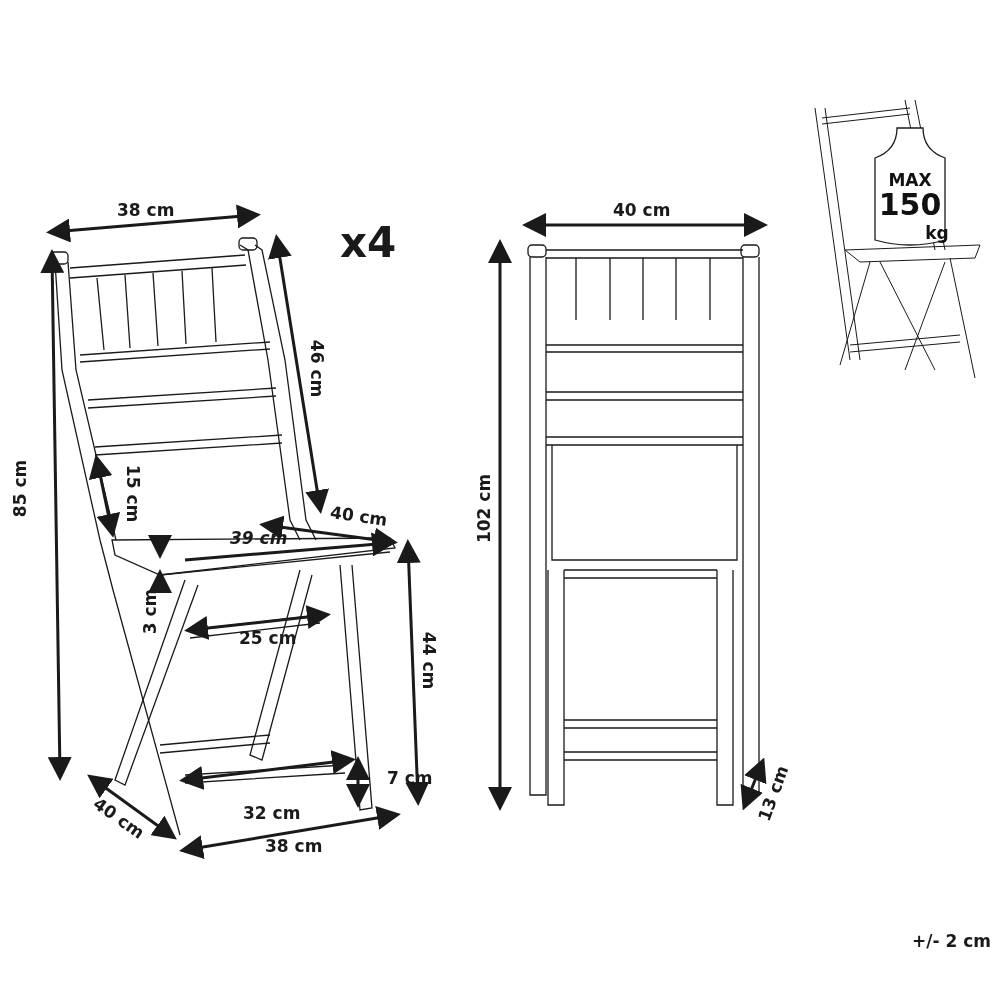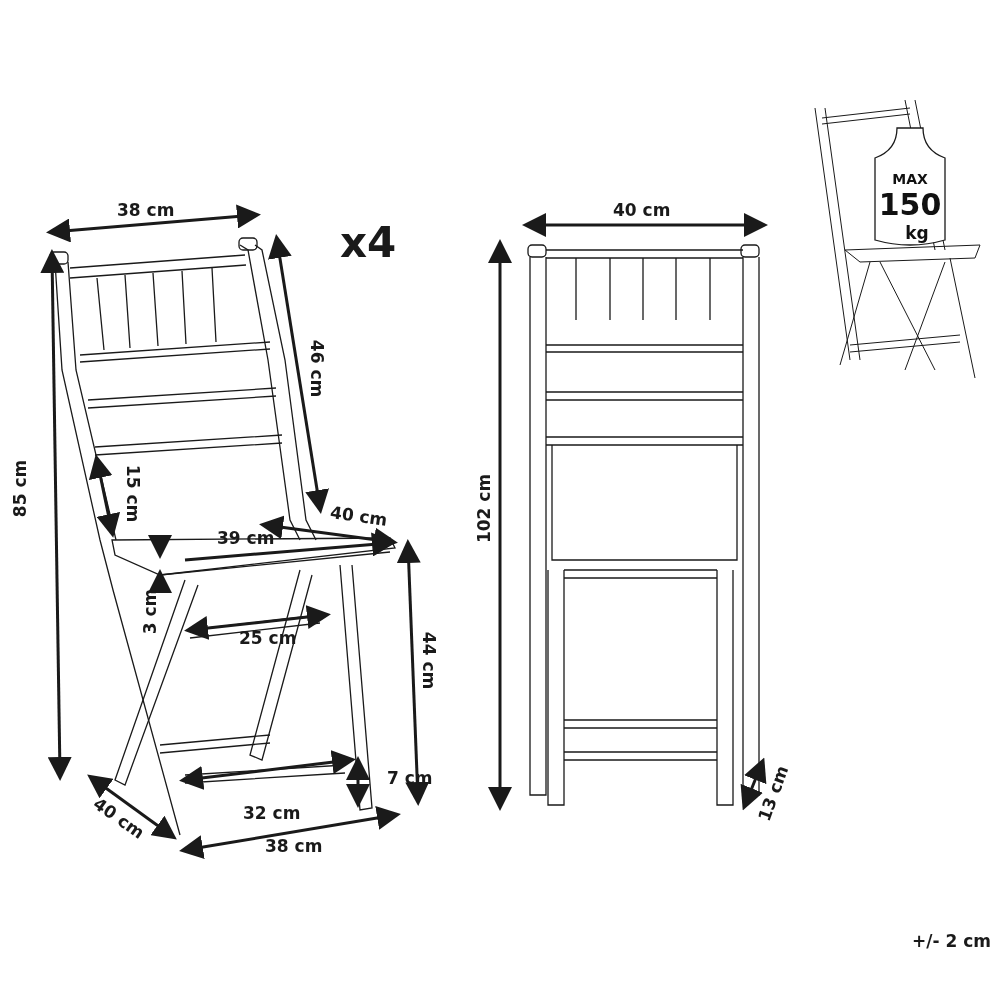--- a/index.html
+++ b/index.html
@@ -97,30 +97,30 @@
   </g>
 </svg>
 
 <div class="lbl big" style="left:340px;top:222px;">x4</div>
 
 <div class="lbl" style="left:117px;top:202px;">38 cm</div>
 <div class="lbl rot" style="left:-8px;top:480px;transform:rotate(-90deg);">85 cm</div>
 <div class="lbl rot" style="left:288px;top:360px;transform:rotate(90deg);">46 cm</div>
 <div class="lbl rot" style="left:104px;top:485px;transform:rotate(90deg);">15 cm</div>
 <div class="lbl" style="left:330px;top:508px;transform:rotate(8deg);">40 cm</div>
-<div class="lbl" style="left:217px;top:530px;">39 cm</div>
+<div class="lbl" style="left:230px;top:530px;font-style:italic;">39 cm</div>
 <div class="lbl rot" style="left:128px;top:603px;transform:rotate(-90deg);">3 cm</div>
 <div class="lbl" style="left:225px;top:630px;margin-left:14px;">25 cm</div>
 <div class="lbl rot" style="left:400px;top:652px;transform:rotate(90deg);">44 cm</div>
 <div class="lbl" style="left:243px;top:777px;margin-top:28px;">32 cm</div>
 <div class="lbl" style="left:387px;top:770px;">7 cm</div>
 <div class="lbl" style="left:90px;top:810px;transform:rotate(35deg);">40 cm</div>
 <div class="lbl" style="left:265px;top:838px;">38 cm</div>
 
 <div class="lbl" style="left:613px;top:202px;">40 cm</div>
 <div class="lbl rot" style="left:450px;top:500px;transform:rotate(-90deg);">102 cm</div>
 <div class="lbl rot" style="left:745px;top:785px;transform:rotate(-70deg);">13 cm</div>
 
-<div class="badge" style="left:875px;top:172px;width:70px;font-size:14px;">MAX</div>
+<div class="badge" style="left:875px;top:172px;width:70px;font-size:17px;">MAX</div>
 <div class="badge" style="left:872px;top:190px;width:76px;font-size:30px;">150</div>
-<div class="badge" style="left:875px;top:225px;width:84px;font-size:17px;">kg</div>
+<div class="badge" style="left:895px;top:225px;width:84px;font-size:17px;">kg</div>
 
 <div class="lbl" style="left:912px;top:885px;margin-top:48px;">+/- 2 cm</div>
 
 </body></html>

